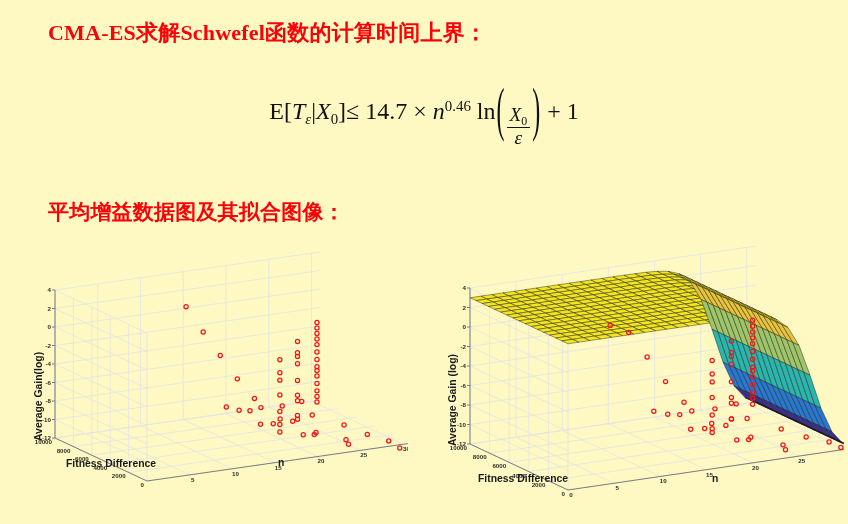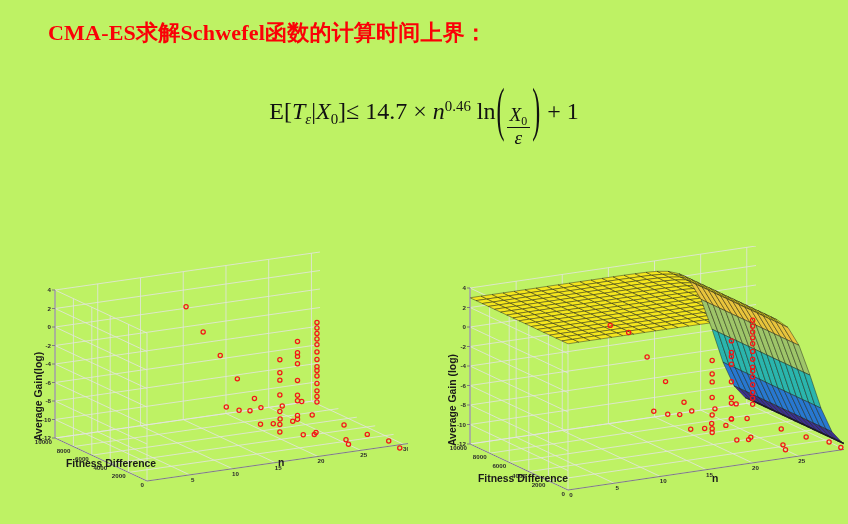--- a/index.html
+++ b/index.html
@@ -1,20 +1,20 @@
 <!DOCTYPE html>
 <html><head>
 <meta charset="utf-8">
 <style>
   html,body{margin:0;padding:0;}
   body{
     width:848px;height:524px;background:#ffffff;overflow:hidden;
     font-family:"Liberation Sans", sans-serif;position:relative;
   }
-  .slide{position:absolute;inset:0;background:#bef264;}
+  .slide{position:absolute;inset:0;background:#fef9c3;}
 
   
   .heading{
     position:absolute;color:#fb0007;font-family:"Liberation Serif", serif;
     font-weight:700;white-space:nowrap;letter-spacing:.2px;
   }
   #heading-1{left:48px;top:18px;font-size:22px;}
   #heading-2{left:48px;top:198px;font-size:21px;}
 
   
@@ -55,20 +55,21 @@
 <body>
 
 <div class="slide">
 
   <div class="heading" id="heading-1">CMA-ES求解Schwefel函数的计算时间上界：</div>
 
   <div class="formula">
     <span>E</span><span>[</span><span class="it">T</span><span class="sub it">ε</span><span>|</span><span class="it">X</span><span class="sub">0</span><span>]</span><span>≤</span>&nbsp;<span>14.7</span>&nbsp;<span>×</span>&nbsp;<span class="it">n</span><span class="sup">0.46</span>&nbsp;<span>ln</span><span class="paren">(</span><span class="frac"><span class="num"><span class="it">X</span><span class="sub">0</span></span><span class="den it">ε</span></span><span class="paren">)</span>&nbsp;<span>+</span>&nbsp;<span>1</span>
   </div>
 
+  <div class="heading" id="heading-2">平均增益数据图及其拟合图像：</div>
 
   <div class="plot" id="plot-left">
     <svg viewBox="0 0 400 272" preserveAspectRatio="none">
       <g id="left-grid">
           <line x1="47" y1="44" x2="312" y2="6" class="grid"></line>
           <line x1="47" y1="62.5" x2="312" y2="24.5" class="grid"></line>
           <line x1="47" y1="81" x2="312" y2="43" class="grid"></line>
           <line x1="47" y1="99.5" x2="312" y2="61.5" class="grid"></line>
           <line x1="47" y1="118" x2="312" y2="80" class="grid"></line>
           <line x1="47" y1="136.5" x2="312" y2="98.5" class="grid"></line>

